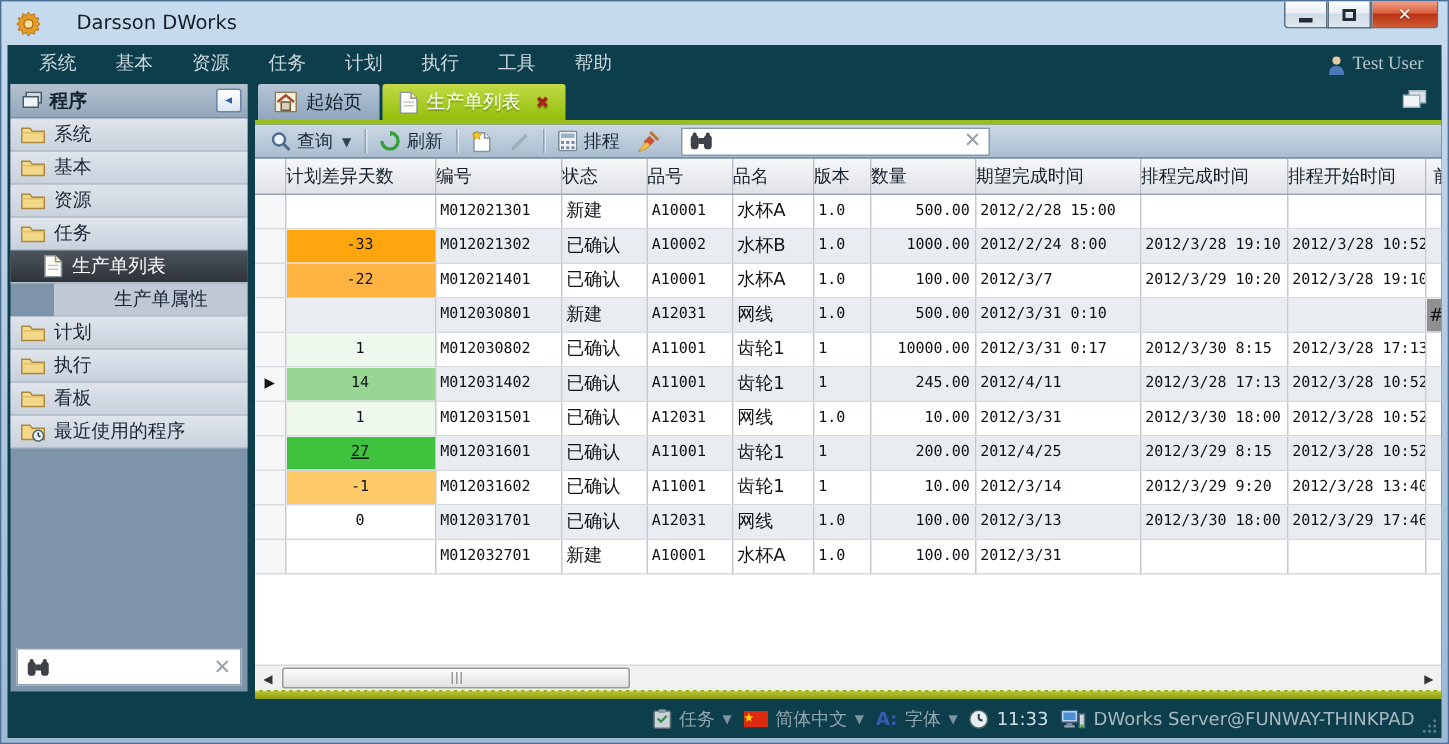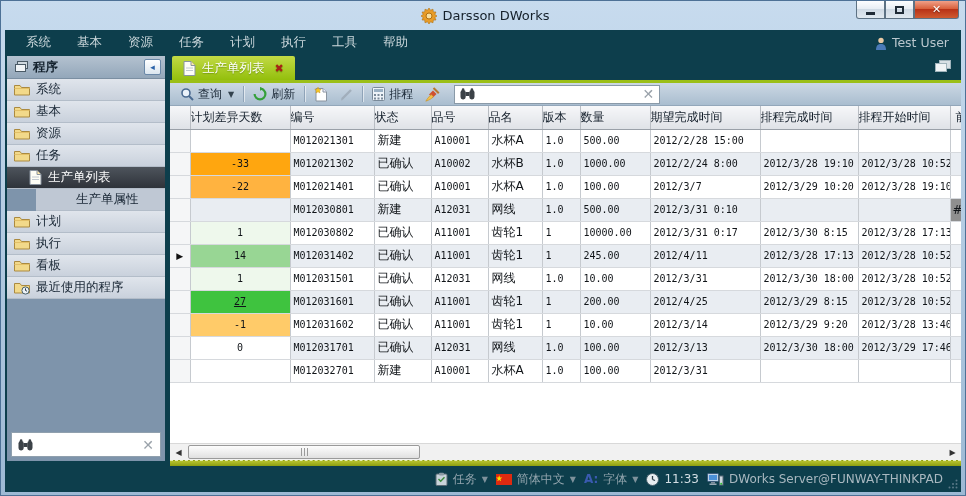--- a/index.html
+++ b/index.html
@@ -2,39 +2,39 @@
 <html><head>
 <meta charset="utf-8">
 <style>
   * { margin:0; padding:0; box-sizing:border-box; }
   html,body { width:966px; height:496px; overflow:hidden; font-family:"DejaVu Sans",sans-serif; }
 
   .window { width:966px; height:496px; display:flex; flex-direction:column;
     background:linear-gradient(#c7dbee,#9db9d4); border:1px solid #4d7196; padding:0 4px 3px 4px; }
 
   
-  .titlebar { height:29px; display:flex; align-items:center; gap:6px; padding:0 2px 0 6px;
-    position:relative; color:#15202a; font-size:13px;justify-content:center; }
+  .titlebar { height:29px; display:flex; align-items:center; gap:24px; padding:0 2px 0 6px;
+    position:relative; color:#15202a; font-size:13px; }
   .win-buttons { position:absolute; top:0; right:2px; display:flex; }
   .win-btn { width:29px; height:18px; border:1px solid #5d7284; border-top:none;
     background:linear-gradient(#fdfeff 0%,#e8eef4 45%,#cfdae4 50%,#e0e9f0 100%);
     display:flex; align-items:center; justify-content:center; }
   .win-btn.first { border-radius:0 0 0 3px; }
   .win-btn.close { width:45px; border-radius:0 0 3px 0;
     background:linear-gradient(#f0a088 0%,#d9603c 45%,#b93317 50%,#cf5a30 100%);
     color:#fff; font-size:11px; font-weight:bold; text-shadow:0 1px 1px rgba(0,0,0,.4); }
   .glyph-min { width:9px; height:3px; background:#1f2b36; margin-top:7px; }
   .glyph-max { width:9px; height:8px; border:2px solid #1f2b36; }
 
   
   .menubar { height:24px; background:#0d3e4c; display:flex; align-items:center; padding:0 8px; }
   .menu-item { color:#ccd8dc; font-size:12.5px; padding:0 13px; height:100%;
     display:flex; align-items:center; cursor:default; }
   .menu-user { margin-left:auto; color:#b9c6cd; font-size:12.5px; display:flex; gap:5px;
-    align-items:flex-end; padding-right:4px; }
+    align-items:flex-end; padding-right:4px;font-family:Liberation Serif, serif; }
 
   
   .content { flex:1; display:flex; background:#0d3e4c; overflow:hidden; }
 
   
   .sidebar { width:158px; margin:2px 5px 5px 2px; background:#7e94ab;
     display:flex; flex-direction:column; }
   .side-header { height:23px; background:linear-gradient(#b4c2d0,#93a7ba);
     display:flex; align-items:center; gap:4px; padding:0 4px 0 7px;
     font-size:12.5px; font-weight:bold; color:#14222e; border-bottom:1px solid #7b8fa2; }
@@ -88,21 +88,21 @@
   table { border-collapse:collapse; table-layout:fixed; }
   th { height:23px; background:linear-gradient(#f6f7f9,#dfe2e7); border-right:1px solid #b9bdc3;
     border-bottom:1px solid #9aa0a8; font-weight:normal; font-size:12px; color:#15202c;
     overflow:hidden; white-space:nowrap; text-align:left; }
   td { height:23px; border-right:1px solid #c6cacf; border-bottom:1px solid #d6d9dd;
     font-size:12px; padding:0 3px; overflow:hidden; white-space:nowrap; color:#101418; }
   tbody tr:nth-child(even) td { background:#e9edf2; }
   td.marker, tbody tr:nth-child(even) td.marker { background:#f5f6f7; text-align:center;
     font-size:9px; color:#111; padding:0; }
   .mono { font-family:"DejaVu Sans Mono",monospace; font-size:10px; }
-  .al-r { text-align:left; } .al-c { text-align:center; } .al-l { text-align:left; }
+  .al-r { text-align:right; } .al-c { text-align:center; } .al-l { text-align:left; }
 
   .hscroll { height:17px; background:#f1f1f1; border-top:1px solid #d8d8d8; position:relative; }
   .hs-arrow { position:absolute; top:0; width:17px; height:16px; display:flex; align-items:center;
     justify-content:center; font-size:8px; color:#333; cursor:pointer; }
   .hs-arrow.left { left:0; } .hs-arrow.right { right:0; }
   .hs-thumb { position:absolute; left:18px; top:1px; width:232px; height:14px;
     background:linear-gradient(#fdfdfd,#e0e0e0); border:1px solid #9a9a9a; border-radius:2px;
     display:flex; align-items:center; justify-content:center; gap:2px; cursor:pointer; }
   .hs-grip { width:1px; height:8px; background:#9a9a9a; }
   .dashedbar { height:6px; background:linear-gradient(#b7c32f,#8d9f10);
@@ -285,20 +285,30 @@
               </svg>
             </span>
           <input type="text" value="" style="">
           <span class="clear-x">✕</span>
         </div>
       </div>
     </div>
 
     <div class="main">
       <div class="tabstrip">
+        <div class="tab inactive">
+          <span class="icon">
+              <svg width="15" height="14">
+                <rect x="0.5" y="0.5" width="14" height="13" fill="#f3eedd" stroke="#8a7a5a"></rect>
+                <path d="M2 7 L7.5 2.5 L13 7" stroke="#a84a28" stroke-width="1.6" fill="none"></path>
+                <rect x="4.5" y="7" width="6" height="5.5" fill="#d8cfb8" stroke="#6a5a3a"></rect>
+              </svg>
+            </span>
+          <span>起始页</span>
+        </div>
         <div class="tab active">
           <span class="icon">
               <svg width="13" height="15">
                 <path d="M1 0.5 h7 l4 4 v10 h-11 z" fill="#fdfdf5" stroke="#8a94a0"></path>
                 <path d="M8 0.5 v4 h4" fill="#ffe9a8" stroke="#8a94a0"></path>
                 <line x1="3" y1="7" x2="10" y2="7" stroke="#c0c8d0"></line>
                 <line x1="3" y1="9.5" x2="10" y2="9.5" stroke="#c0c8d0"></line>
               </svg>
             </span>
           <span>生产单列表</span>

